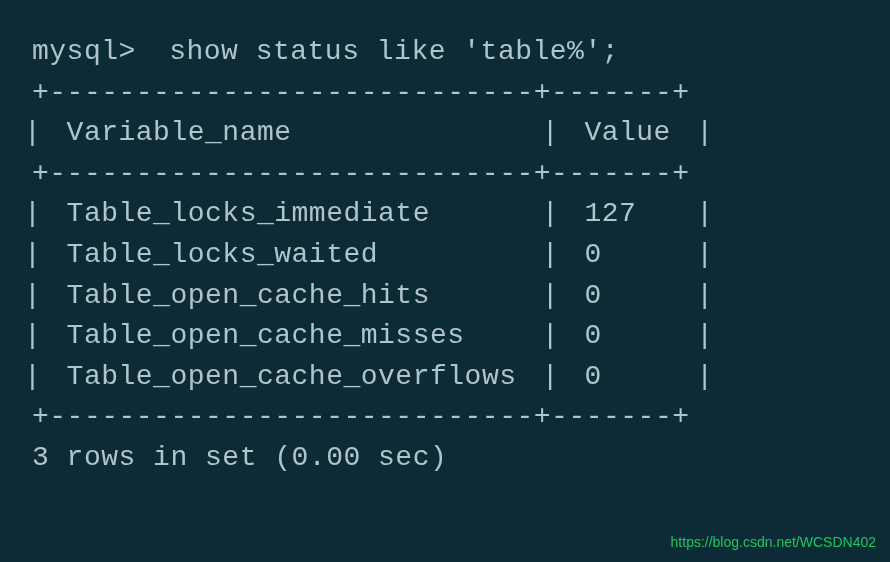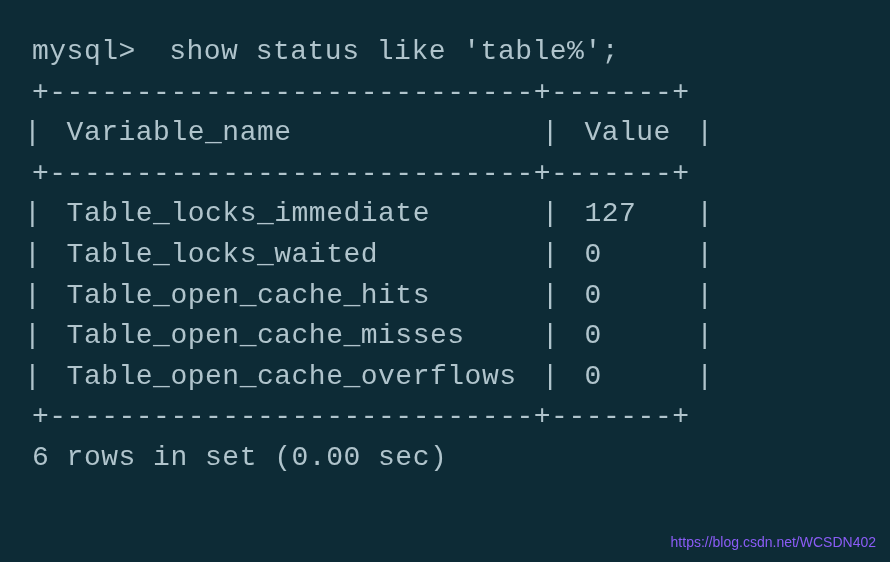--- a/index.html
+++ b/index.html
@@ -21,34 +21,34 @@
       letter-spacing: 0.5px;
     }
     .terminal {
       white-space: pre;
     }
     .watermark {
       position: absolute;
       bottom: 18px;
       right: 22px;
       font-size: 14px;
-      color: #8b5cf6;
+      color: #22c55e;
       font-family: Arial, sans-serif;
       letter-spacing: 0;
       padding-left: 8px;
     }
   </style>
 </head>
 <body>
 
 <div class="terminal"><span>mysql&gt;</span> <span>show status like 'table%';</span>
 <span>+----------------------------+-------+</span>
 | <span>Variable_name             </span> | <span>Value</span> |
 <span>+----------------------------+-------+</span>
 | <span>Table_locks_immediate     </span> | <span>127  </span> |
 | <span>Table_locks_waited        </span> | <span>0    </span> |
 | <span>Table_open_cache_hits     </span> | <span>0    </span> |
 | <span>Table_open_cache_misses   </span> | <span>0    </span> |
 | <span>Table_open_cache_overflows</span> | <span>0    </span> |
 <span>+----------------------------+-------+</span>
-<span>6 rows in set (0.00 sec)</span></div>
+<span>3 rows in set (0.00 sec)</span></div>
 
 <div class="watermark">https://blog.csdn.net/WCSDN402</div>
 
 </body></html>

